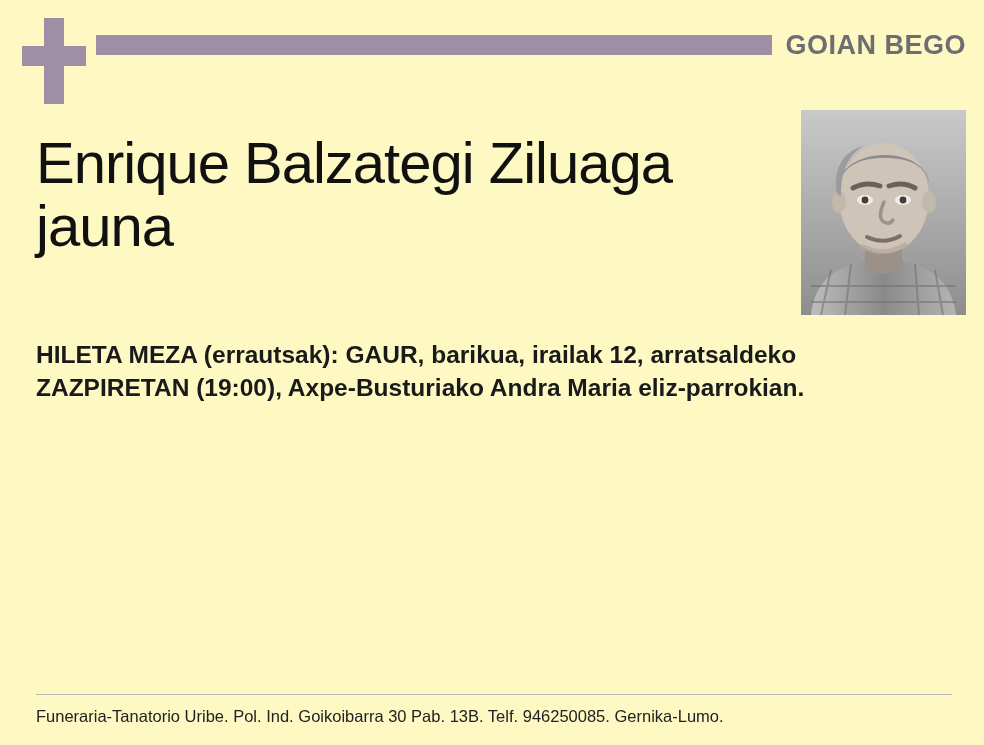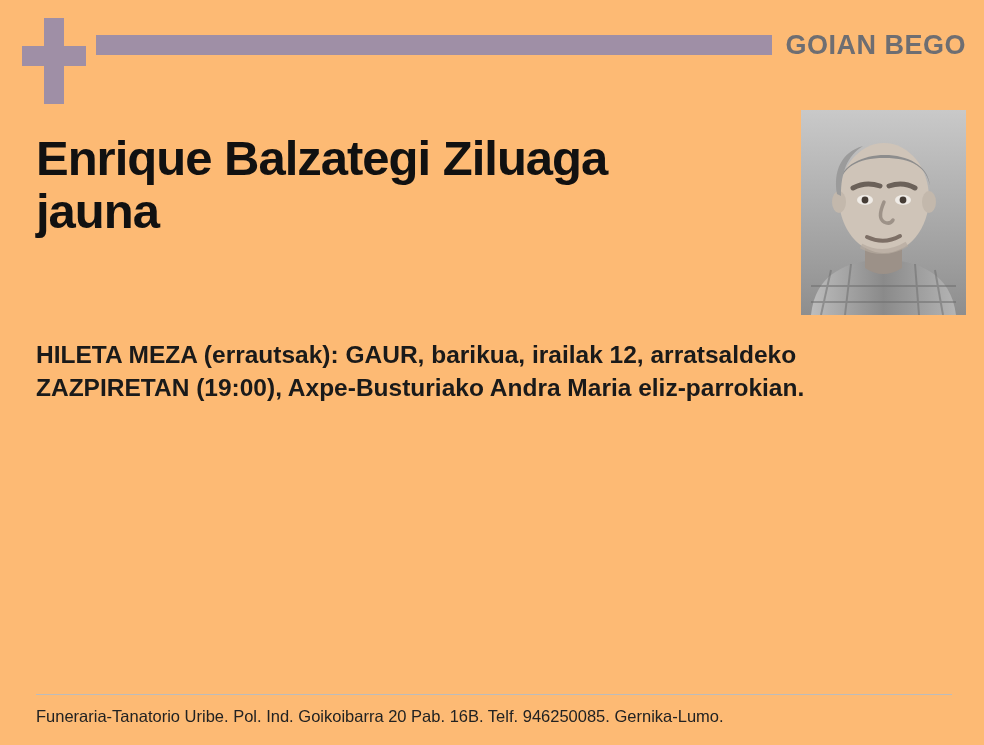--- a/index.html
+++ b/index.html
@@ -7,21 +7,21 @@
     padding: 0;
     background: #ffffff;
   }
   body {
     font-family: "Liberation Sans", sans-serif;
   }
   .page {
     position: relative;
     width: 984px;
     height: 745px;
-    background: #fdba74;
+    background: #fef9c3;
     box-sizing: border-box;
     overflow: hidden;
   }
   
   .banner {
     position: absolute;
     left: 0;
     top: 0;
     width: 984px;
     height: 104px;
@@ -77,23 +77,23 @@
     background: #9a9a9a;
     overflow: hidden;
   }
   .portrait svg { display: block; }
   
   .name {
     position: absolute;
     left: 36px;
     top: 132px;
     width: 640px;
-    font-size: 49px;
+    font-size: 58px;
     line-height: 1.08;
-    font-weight: bold;
+    font-weight: normal;
     color: #111111;
     letter-spacing: -1px;
     font-family: "Liberation Sans", sans-serif;
   }
   
   .body-text {
     position: absolute;
     left: 36px;
     top: 338px;
     width: 916px;
@@ -194,15 +194,15 @@
     </svg>
   </div>
 
   <div class="name">Enrique Balzategi Ziluaga jauna</div>
 
   <div class="body-text">
     <p class="para bold">HILETA MEZA (errautsak): GAUR, barikua, irailak 12, arratsaldeko ZAZPIRETAN (19:00), Axpe-Busturiako Andra Maria eliz-parrokian.</p>
   </div>
 
   <div class="divider"></div>
-  <div class="footer">Funeraria-Tanatorio Uribe. Pol. Ind. Goikoibarra 20 Pab. 16B. Telf. 946250085. Gernika-Lumo.</div>
+  <div class="footer">Funeraria-Tanatorio Uribe. Pol. Ind. Goikoibarra 30 Pab. 13B. Telf. 946250085. Gernika-Lumo.</div>
 
 </div>
 
 </body></html>

